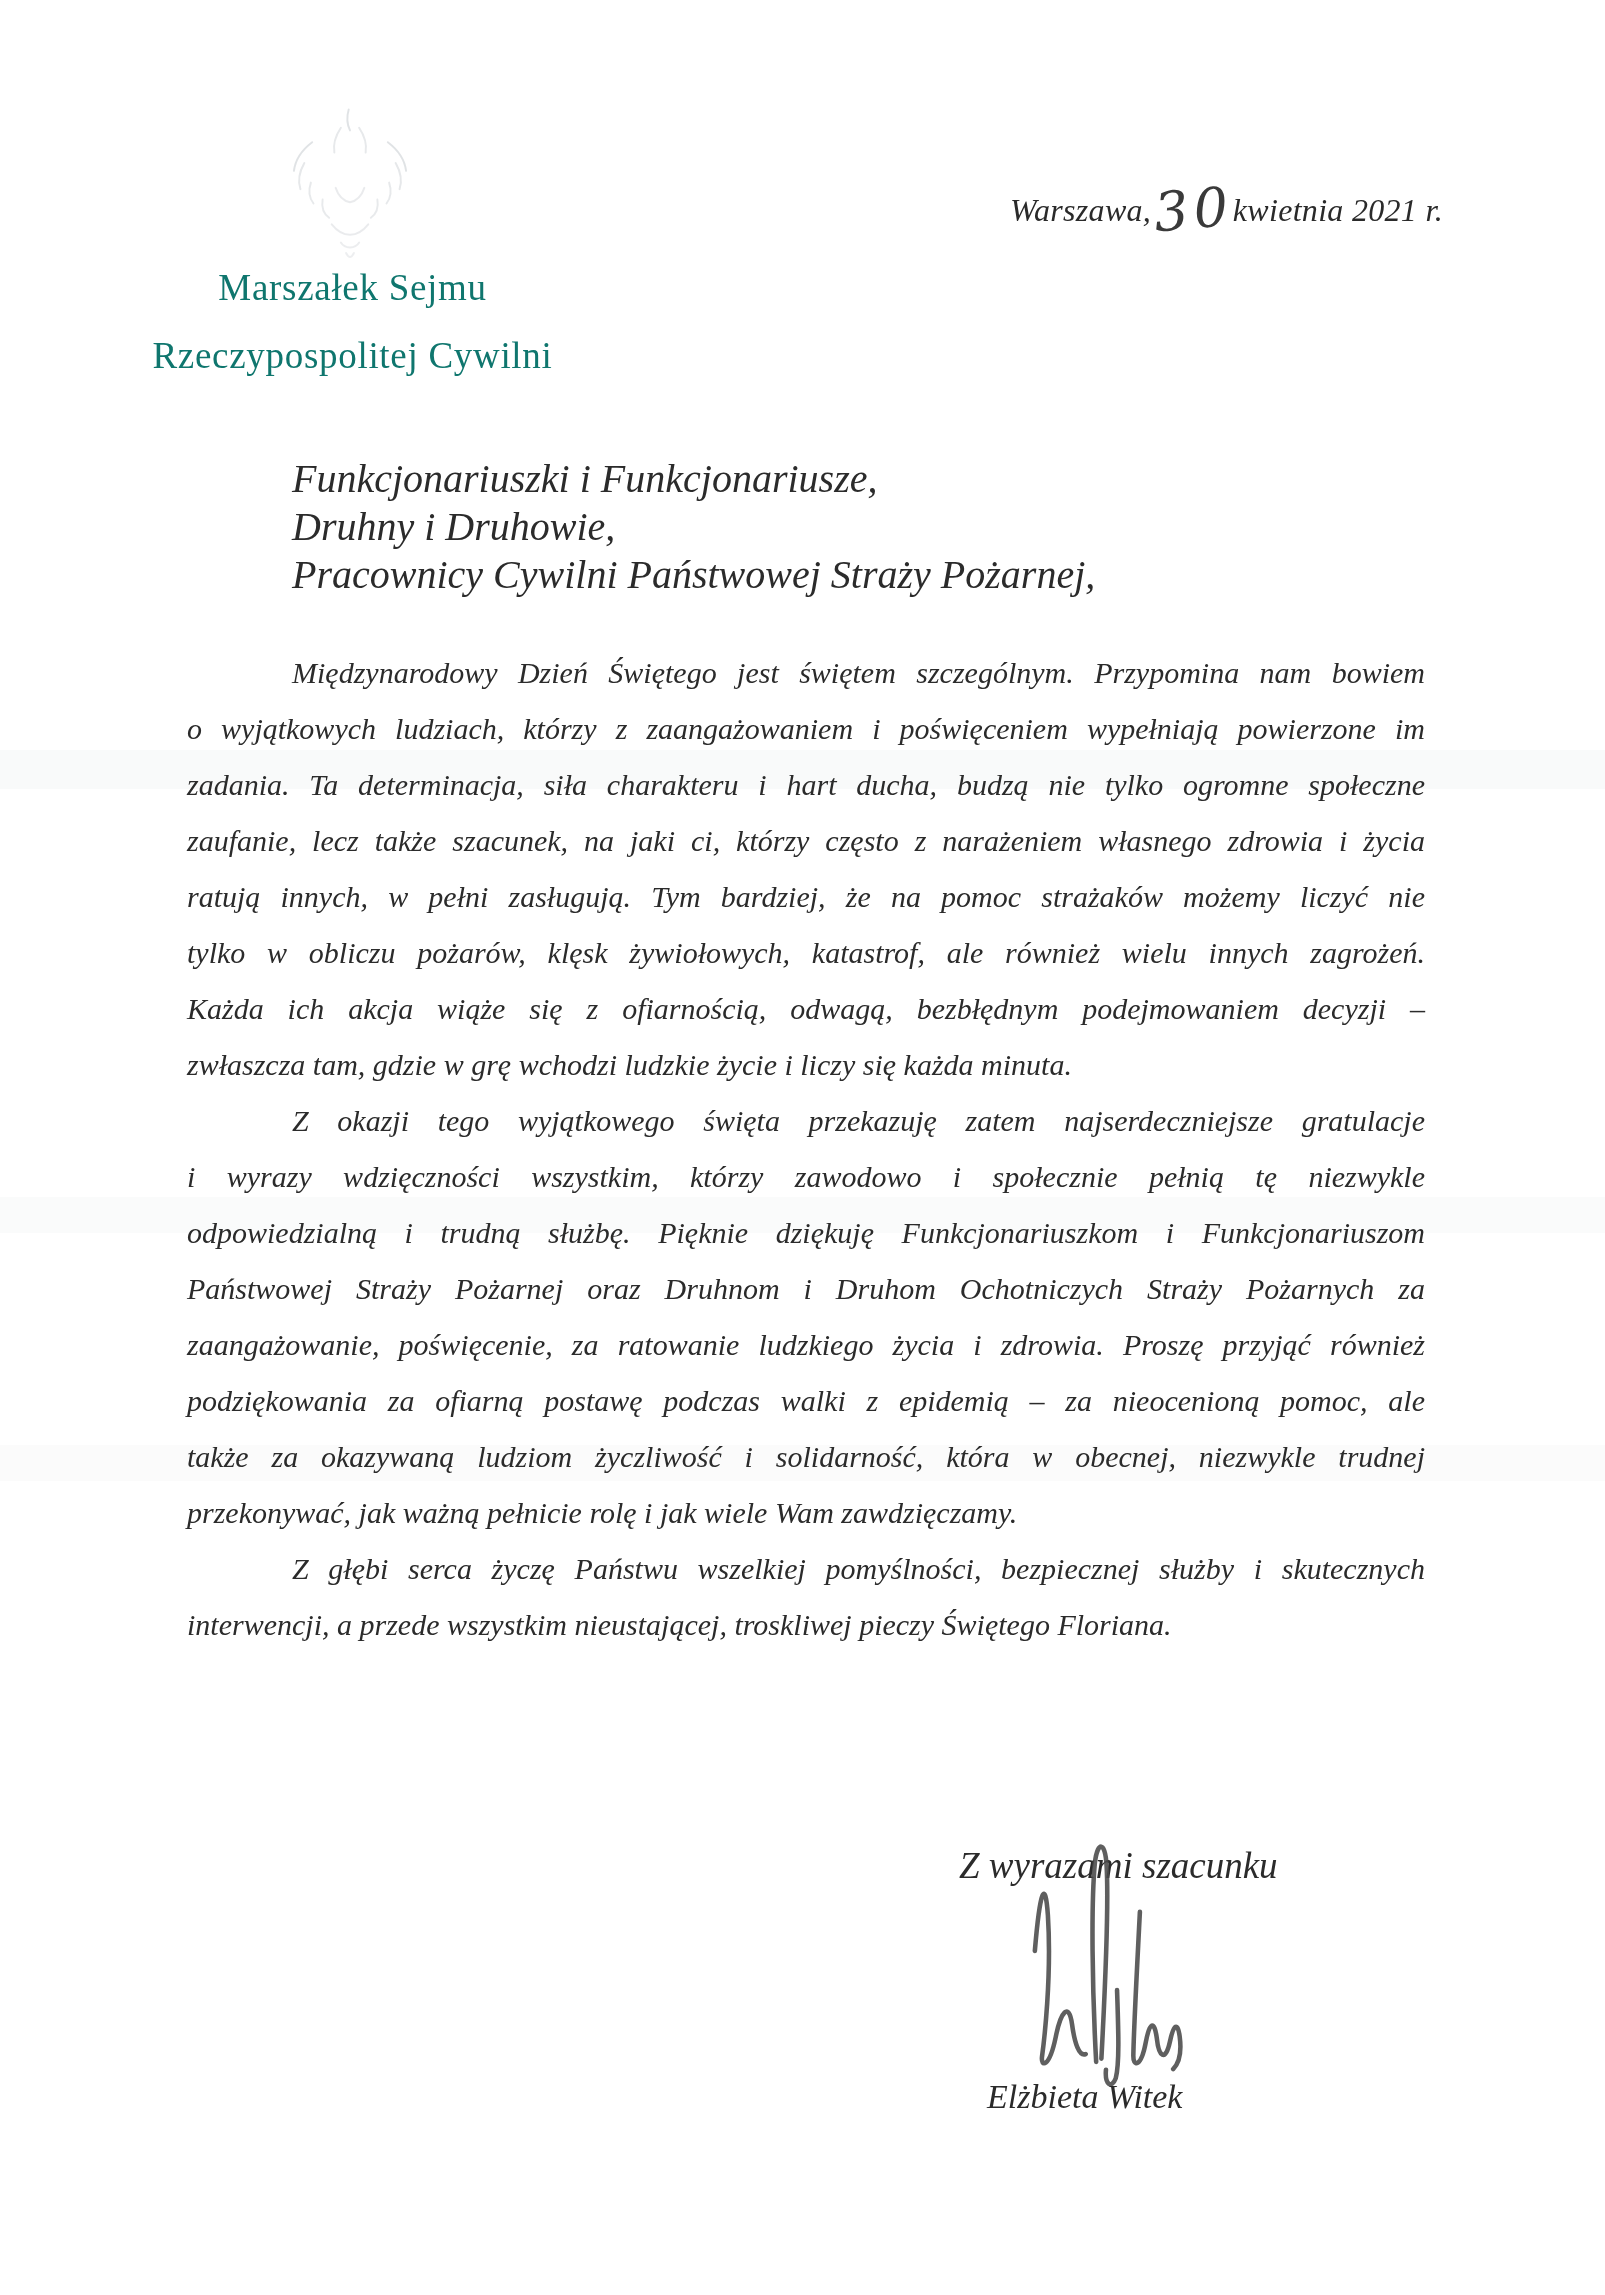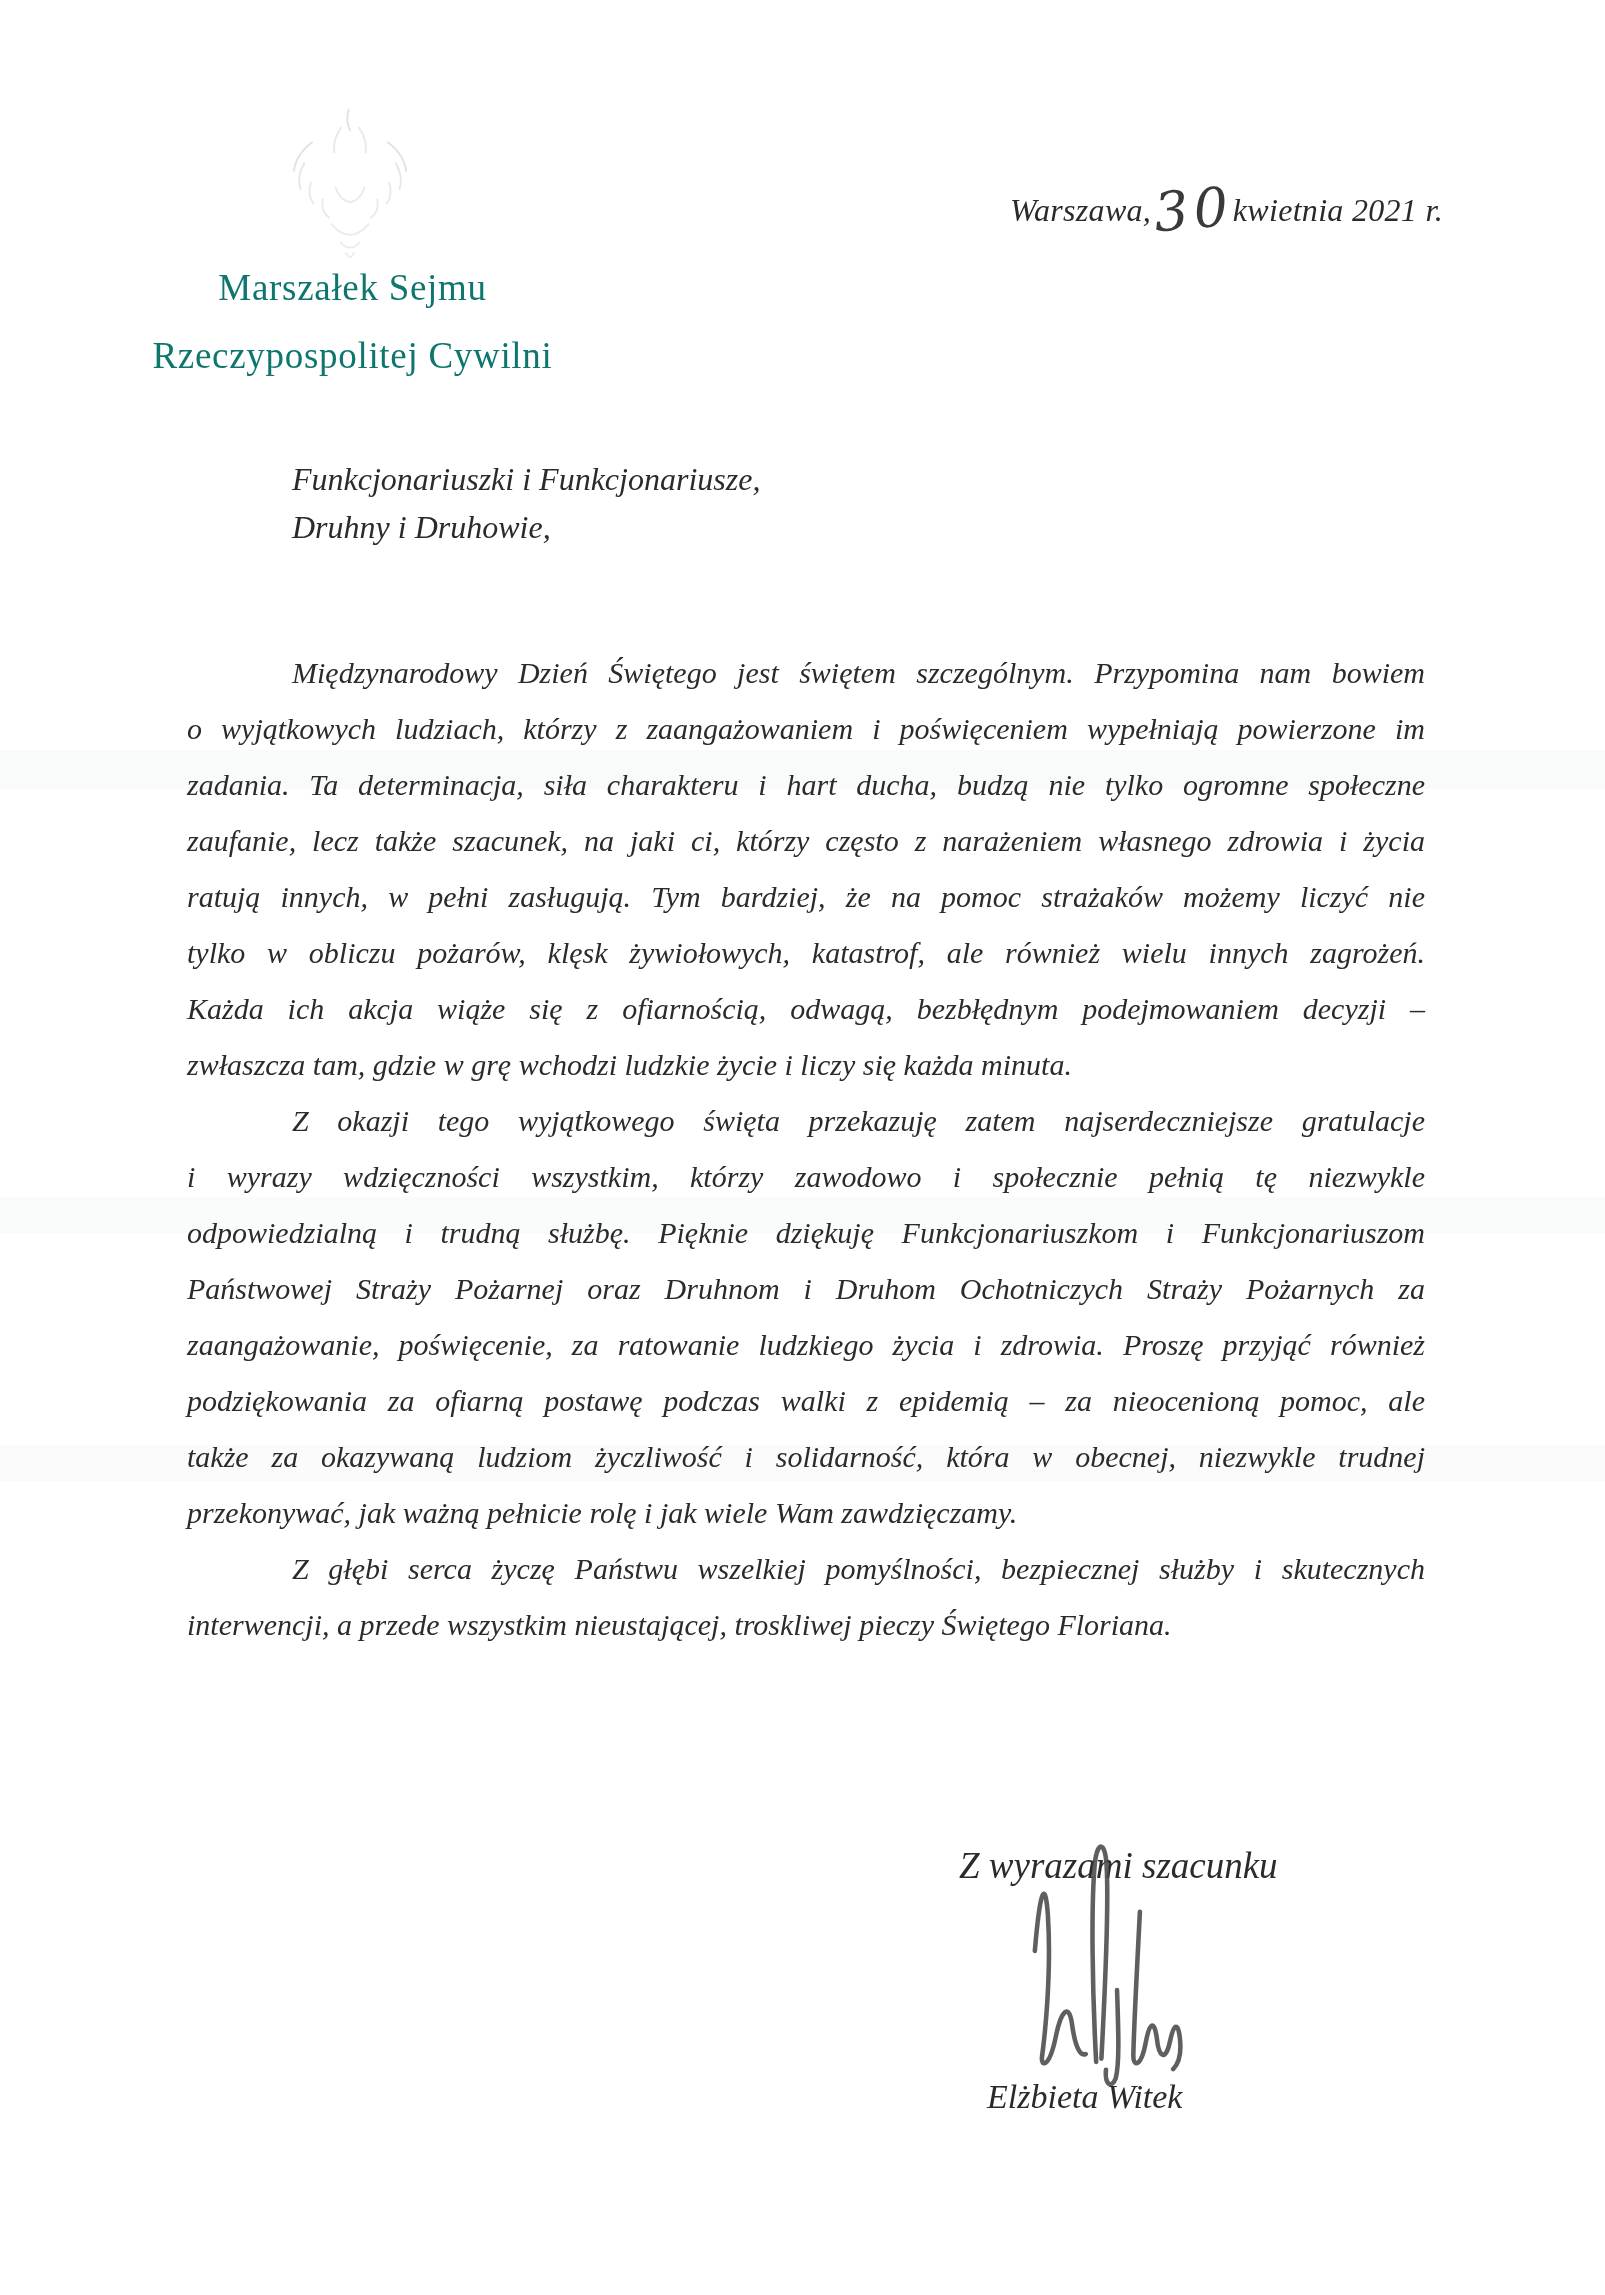--- a/index.html
+++ b/index.html
@@ -39,21 +39,21 @@
   .sender {
     position:absolute; top:254px; left:121px; width:463px;
     text-align:center; font-size:37px; line-height:68px;
     color:#0f766e; letter-spacing:0.7px;
   }
   .sender .sender-line { white-space:nowrap; }
 
   
   .salutation {
     position:absolute; top:455px; left:292px;
-    font-style:italic; font-size:32px; line-height:48px;
+    font-style:italic; font-size:40px; line-height:48px;
     color:#2b2b2b; white-space:nowrap;
   }
 
   
   .body-text {
     position:absolute; top:645px; left:187px; width:1238px;
     font-style:italic; font-size:30px; line-height:56px;
     color:#2b2b2b;
   }
   .line { text-align:justify; text-align-last:justify; }
@@ -106,20 +106,21 @@
   </div>
 
   <div class="sender">
     <div class="sender-line">Marszałek Sejmu</div>
     <div class="sender-line">Rzeczypospolitej Cywilni</div>
   </div>
 
   <div class="salutation">
     <div>Funkcjonariuszki i Funkcjonariusze,</div>
     <div>Druhny i Druhowie,</div>
+    <div>Pracownicy Cywilni Państwowej Straży Pożarnej,</div>
   </div>
 
   <div class="body-text">
     <div class="line indent">Międzynarodowy Dzień Świętego jest świętem szczególnym. Przypomina nam bowiem</div>
     <div class="line">o wyjątkowych ludziach, którzy z zaangażowaniem i poświęceniem wypełniają powierzone im</div>
     <div class="line">zadania. Ta determinacja, siła charakteru i hart ducha, budzą nie tylko ogromne społeczne</div>
     <div class="line">zaufanie, lecz także szacunek, na jaki ci, którzy często z narażeniem własnego zdrowia i życia</div>
     <div class="line">ratują innych, w pełni zasługują. Tym bardziej, że na pomoc strażaków możemy liczyć nie</div>
     <div class="line">tylko w obliczu pożarów, klęsk żywiołowych, katastrof, ale również wielu innych zagrożeń.</div>
     <div class="line">Każda ich akcja wiąże się z ofiarnością, odwagą, bezbłędnym podejmowaniem decyzji –</div>

